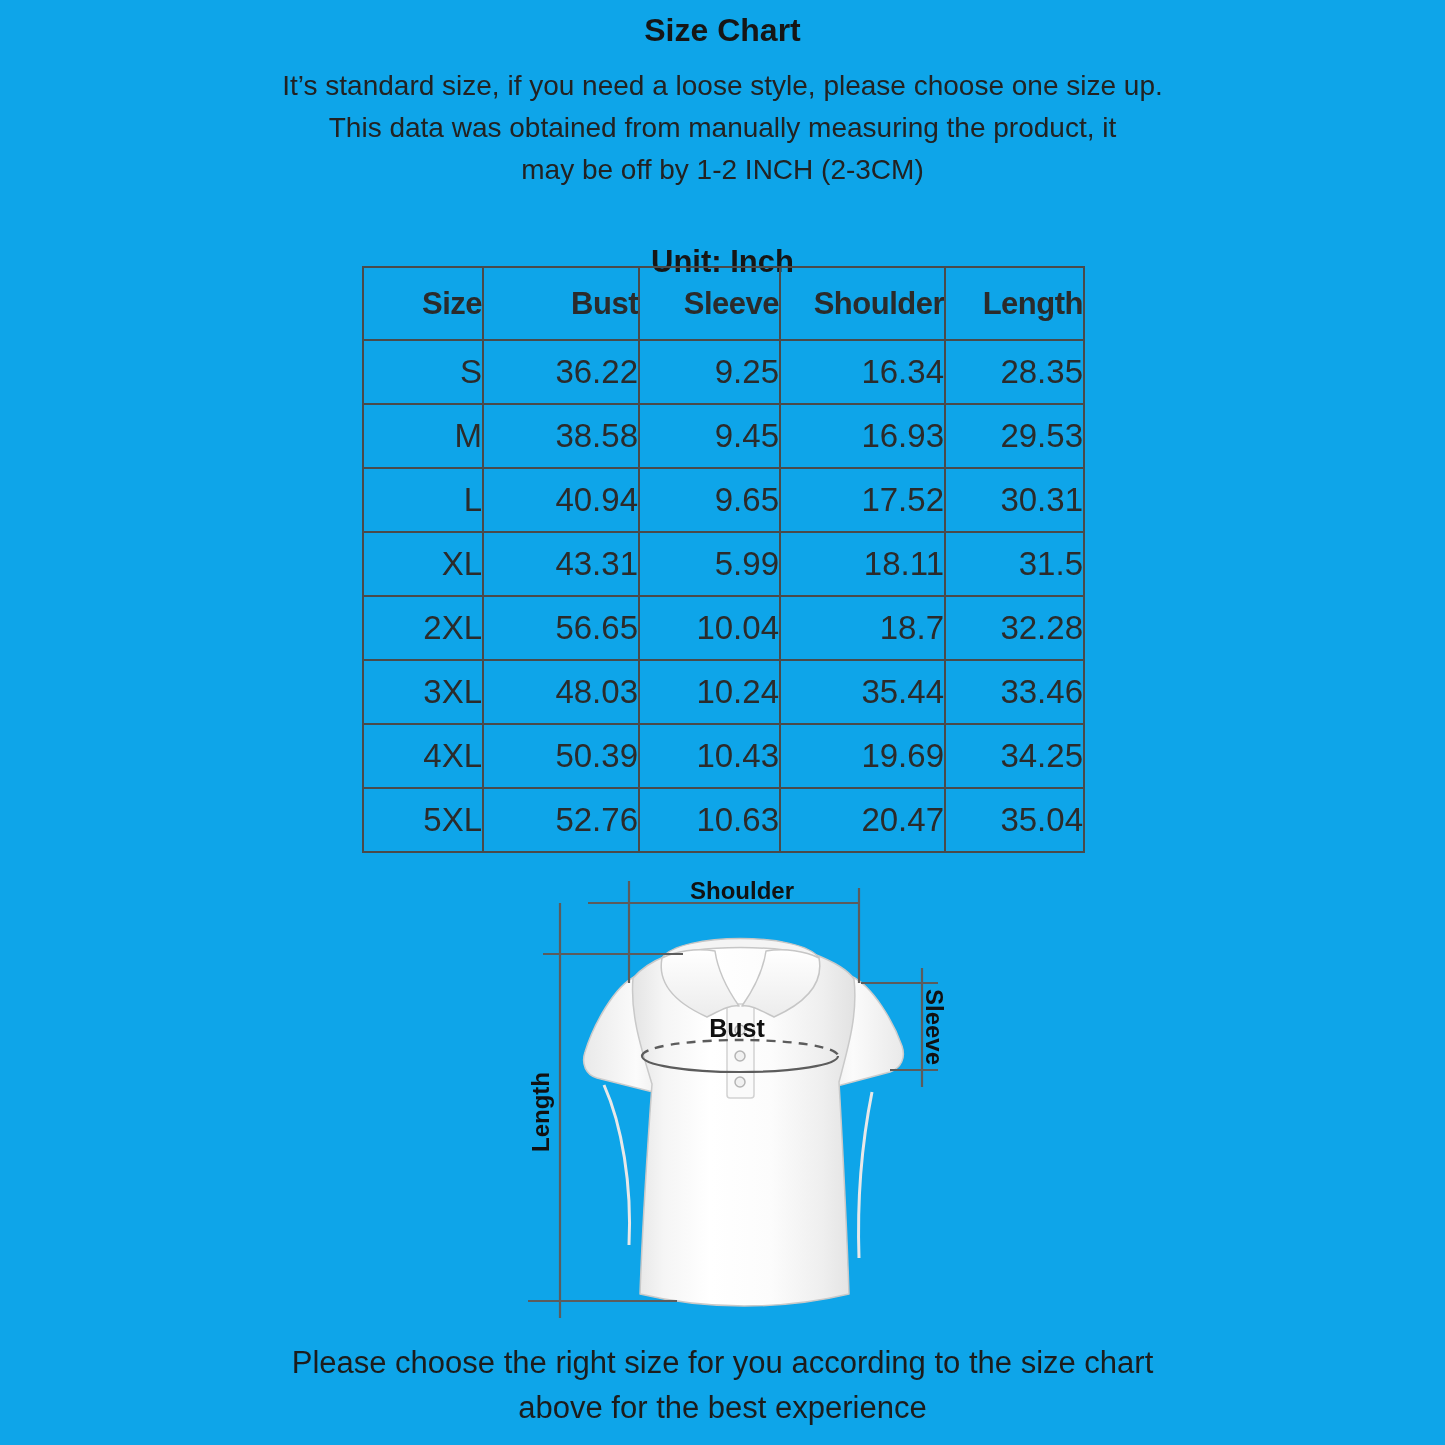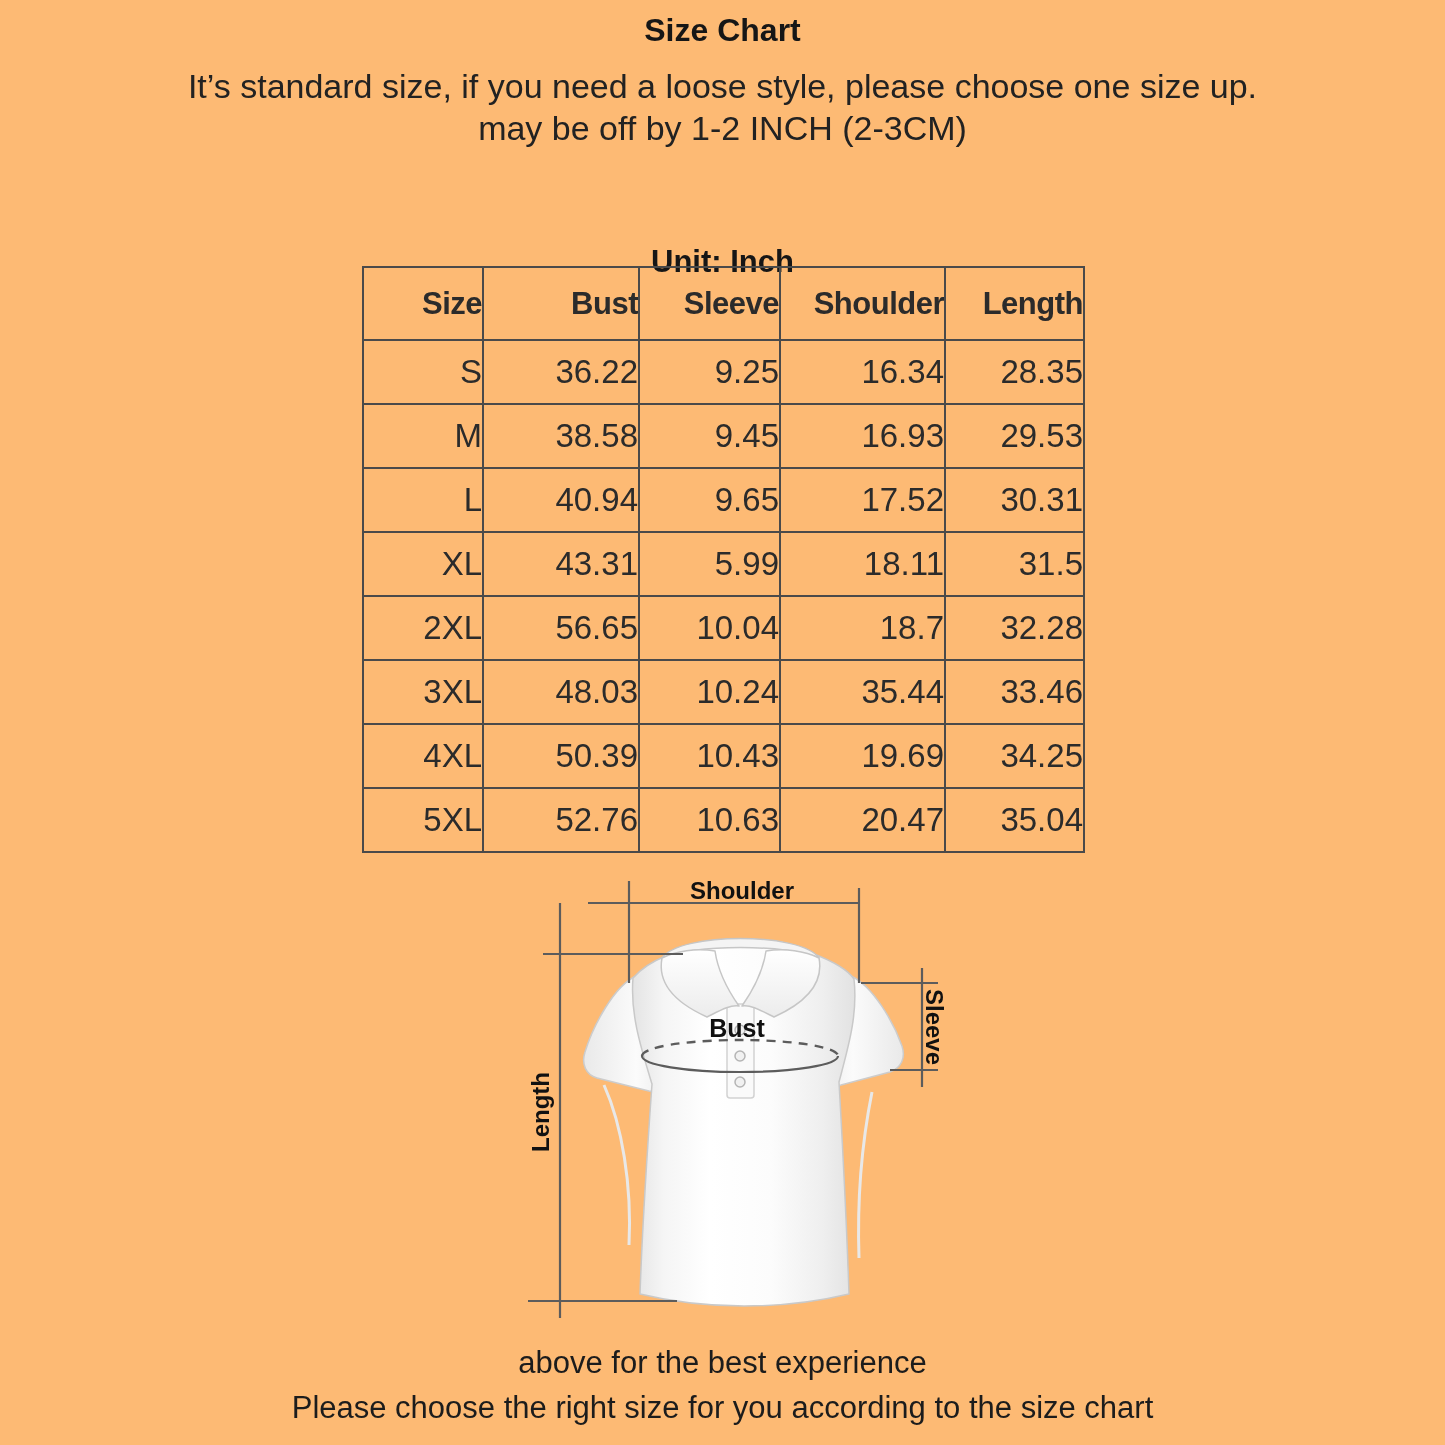--- a/index.html
+++ b/index.html
@@ -1,26 +1,26 @@
 <!DOCTYPE html>
 <html><head>
 <meta charset="utf-8">
 <style>
   html,body { margin:0; padding:0; background:#ffffff; }
   .page {
-    position:relative; width:1445px; height:1445px; background:#fdba74;
+    position:relative; width:1445px; height:1445px; background:#0ea5e9;
     font-family:"Liberation Sans", sans-serif; color:#1e1e1e; overflow:hidden;
   }
   .page-title {
     position:absolute; top:13px; left:0; width:100%; text-align:center;
     font-size:32px; line-height:34px; font-weight:bold; color:#161616;
   }
   .subtitle {
     position:absolute; top:65px; left:0; width:100%; text-align:center;
-    font-size:34px; line-height:42px; color:#222222;
+    font-size:28px; line-height:42px; color:#222222;
   }
   .unit-label {
     position:absolute; top:211px; left:0; width:100%; text-align:center;
     font-size:31px; line-height:32px; font-weight:bold; color:#161616;margin-top:35px;
   }
   table.size-table {
     position:absolute; left:362px; top:266px; width:721px;
     border-collapse:collapse; table-layout:fixed;
   }
   .size-table th, .size-table td {
@@ -37,20 +37,21 @@
 </style>
 </head>
 <body>
 
 <div class="page">
 
   <div class="page-title">Size Chart</div>
 
   <div class="subtitle">
     <div>It’s standard size, if you need a loose style, please choose one size up.</div>
+    <div>This data was obtained from manually measuring the product, it</div>
     <div>may be off by 1-2 INCH (2-3CM)</div>
   </div>
 
   <div class="unit-label">Unit: Inch</div>
 
   <table class="size-table">
     <colgroup>
       <col style="width:120px">
         <col style="width:156px">
         <col style="width:141px">
@@ -191,17 +192,17 @@
 
     <g font-family="Liberation Sans, sans-serif" font-weight="bold" fill="#111111" text-anchor="middle">
       <text x="742" y="899" font-size="24">Shoulder</text>
       <text x="737" y="1037" font-size="25">Bust</text>
       <text x="926" y="1027" font-size="24" transform="rotate(90 926 1027)">Sleeve</text>
       <text x="549" y="1112" font-size="24" transform="rotate(-90 549 1112)">Length</text>
     </g>
   </svg>
 
   <div class="footer">
+    <div>Please choose the right size for you according to the size chart</div>
     <div>above for the best experience</div>
-    <div>Please choose the right size for you according to the size chart</div>
   </div>
 
 </div>
 
 </body></html>

